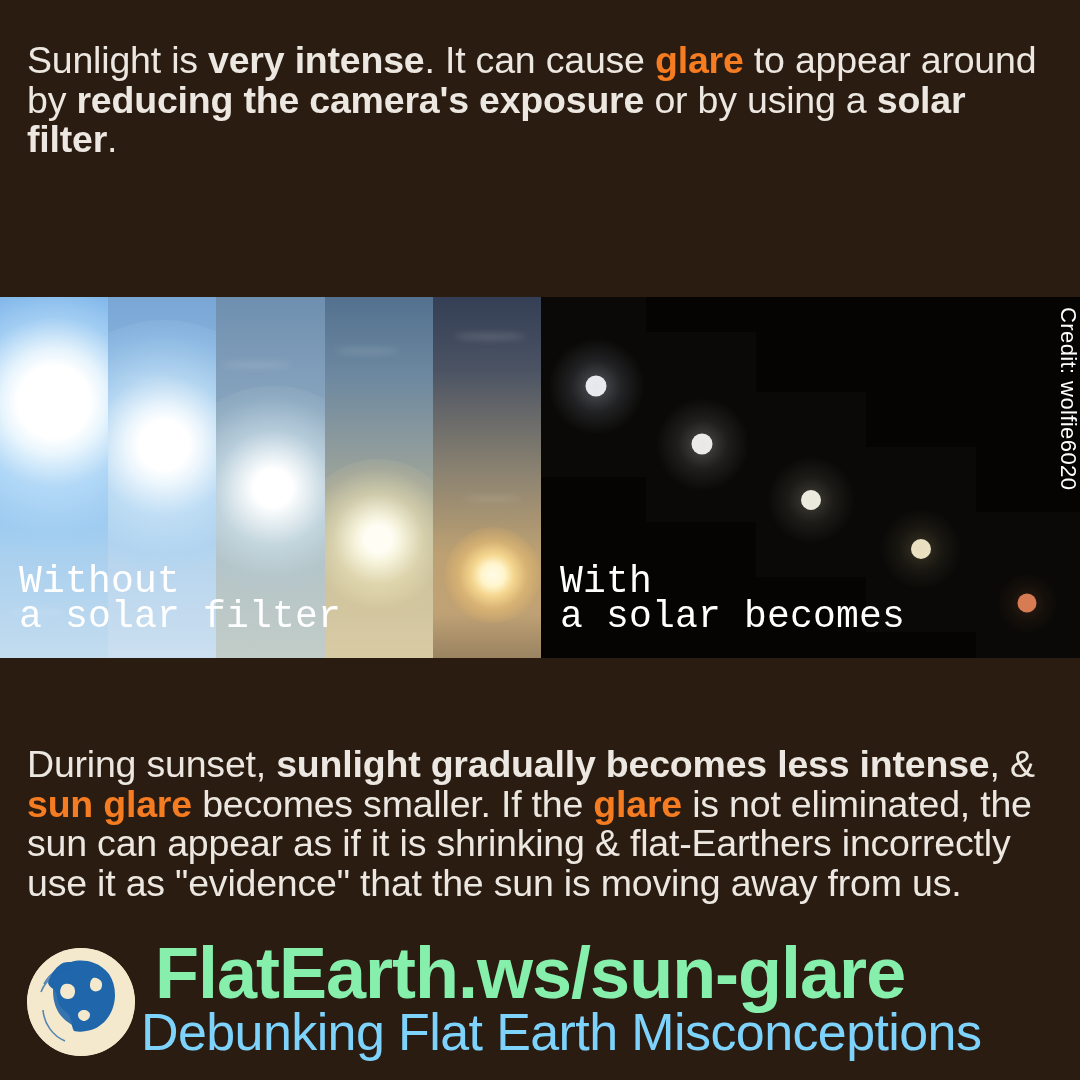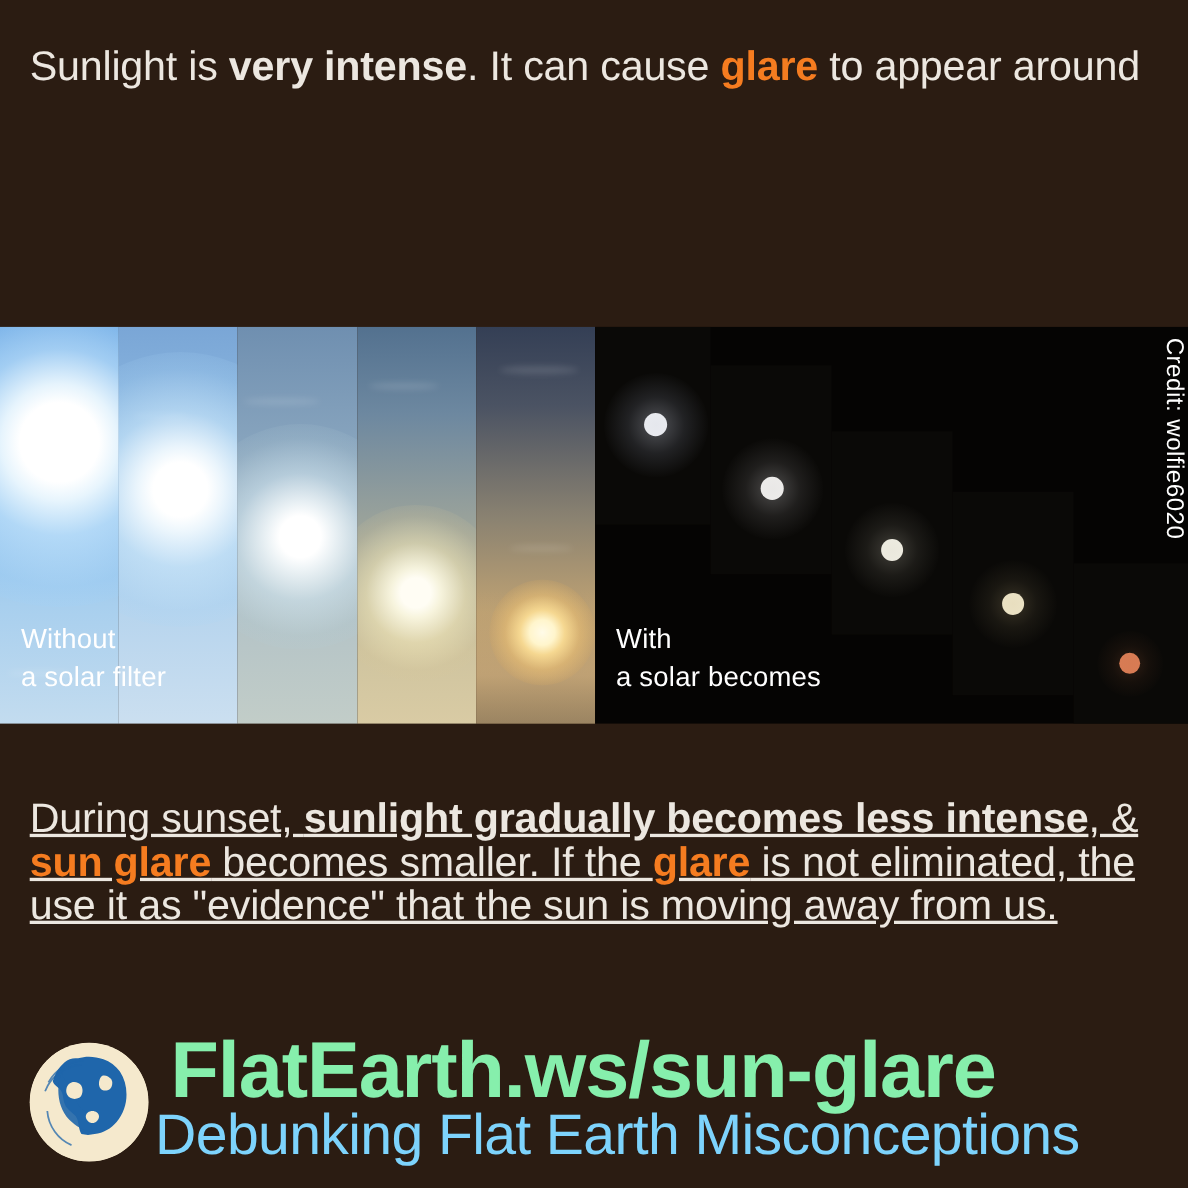--- a/index.html
+++ b/index.html
@@ -19,21 +19,21 @@
   .text-block {
     position: absolute;
     left: 27px;
     width: 1030px;
     color: #ece7e0;
     font-size: 37.5px;
     line-height: 39.5px;
     letter-spacing: -0.2px;
   }
   #top-text { top: 41px; }
-  #bottom-text { top: 724px; text-decoration: underline; }
+  #bottom-text { top: 745px; }
   .text-block p { margin: 0; }
   .b  { font-weight: bold; }
   .ob { color: #f57c20; font-weight: bold; }
 
   
   #image-band {
     position: absolute;
     left: 0;
     top: 297px;
     width: 1080px;
@@ -138,25 +138,26 @@
     position: absolute;
     left: 50%; top: 50%;
     transform: translate(-50%, -50%);
     border-radius: 50%;
   }
 
   
   .caption {
     position: absolute;
     color: #ffffff;
-    font-size: 25px;
+    font-size: 38px;
     line-height: 35px;
     font-weight: 400;
     letter-spacing: .2px;
     white-space: pre-line;
+    font-family: Liberation Mono, monospace;
   }
   #caption-without { left: 19px;  bottom: 24px; }
   #caption-with    { left: 560px; bottom: 24px; }
 
   
   #credit {
     position: absolute;
     right: -1px;
     top: 10px;
     color: #ffffff;
@@ -200,20 +201,21 @@
     font-weight: 400;
     letter-spacing: -0.6px;
     white-space: nowrap;
   }
 </style>
 </head>
 <body>
 
 <div class="text-block" id="top-text">
   <p><span>Sunlight is </span><span class="b">very intense</span><span>. It can cause </span><span class="ob">glare</span><span> to appear around</span></p>
+  <p><span>by </span><span class="b">reducing the camera's exposure</span><span> or by using a </span><span class="b">solar filter</span><span>.</span></p>
 </div>
 
 <div id="image-band">
 
   <div id="panel-without">
     <div class="strip s1">
       <div class="cloudwisp" style="left:6%;bottom:12%;width:60px;height:6px;"></div>
       <div class="glow"></div>
     </div>
     <div class="strip s2">
@@ -264,20 +266,21 @@
 
     <div class="caption" id="caption-with" style="left:19px;">With
 a solar becomes</div>
     <div id="credit">Credit: wolfie6020</div>
   </div>
 </div>
 
 <div class="text-block" id="bottom-text">
   <p><span>During sunset, </span><span class="b">sunlight gradually becomes less intense</span><span>, &amp;</span></p>
   <p><span class="ob">sun glare</span><span> becomes smaller. If the </span><span class="ob">glare</span><span> is not eliminated, the</span></p>
+  <p>sun can appear as if it is shrinking &amp; flat-Earthers incorrectly</p>
   <p>use it as "evidence" that the sun is moving away from us.</p>
 </div>
 
 <div id="footer">
   <div id="logo">
     <svg width="108" height="108" viewBox="0 0 108 108" aria-hidden="true">
       <circle cx="54" cy="54" r="54" fill="#f5e9cd"></circle>
       <g fill="#1f66ab">
         <path d="M54 8c24 0 43 19 43 45 0 27-19 46-43 46-23 0-42-19-42-45C12 27 31 8 54 8zm0 7c-20 0-36 17-36 39s16 38 36 38 37-17 37-39S74 15 54 15z" opacity="0"></path>
         <path d="M44 14c7-2 15-2 23 1 6 2 11 6 15 11 4 6 6 13 6 21 0 9-3 18-9 25-5 6-12 10-20 11-4 1-8 1-12 0-3-5-2-11-5-16-3-4-8-6-10-11-2-4-1-9-4-13-2-3-6-4-7-8 2-8 7-15 13-19 3-2 7-2 10-2z"></path>

